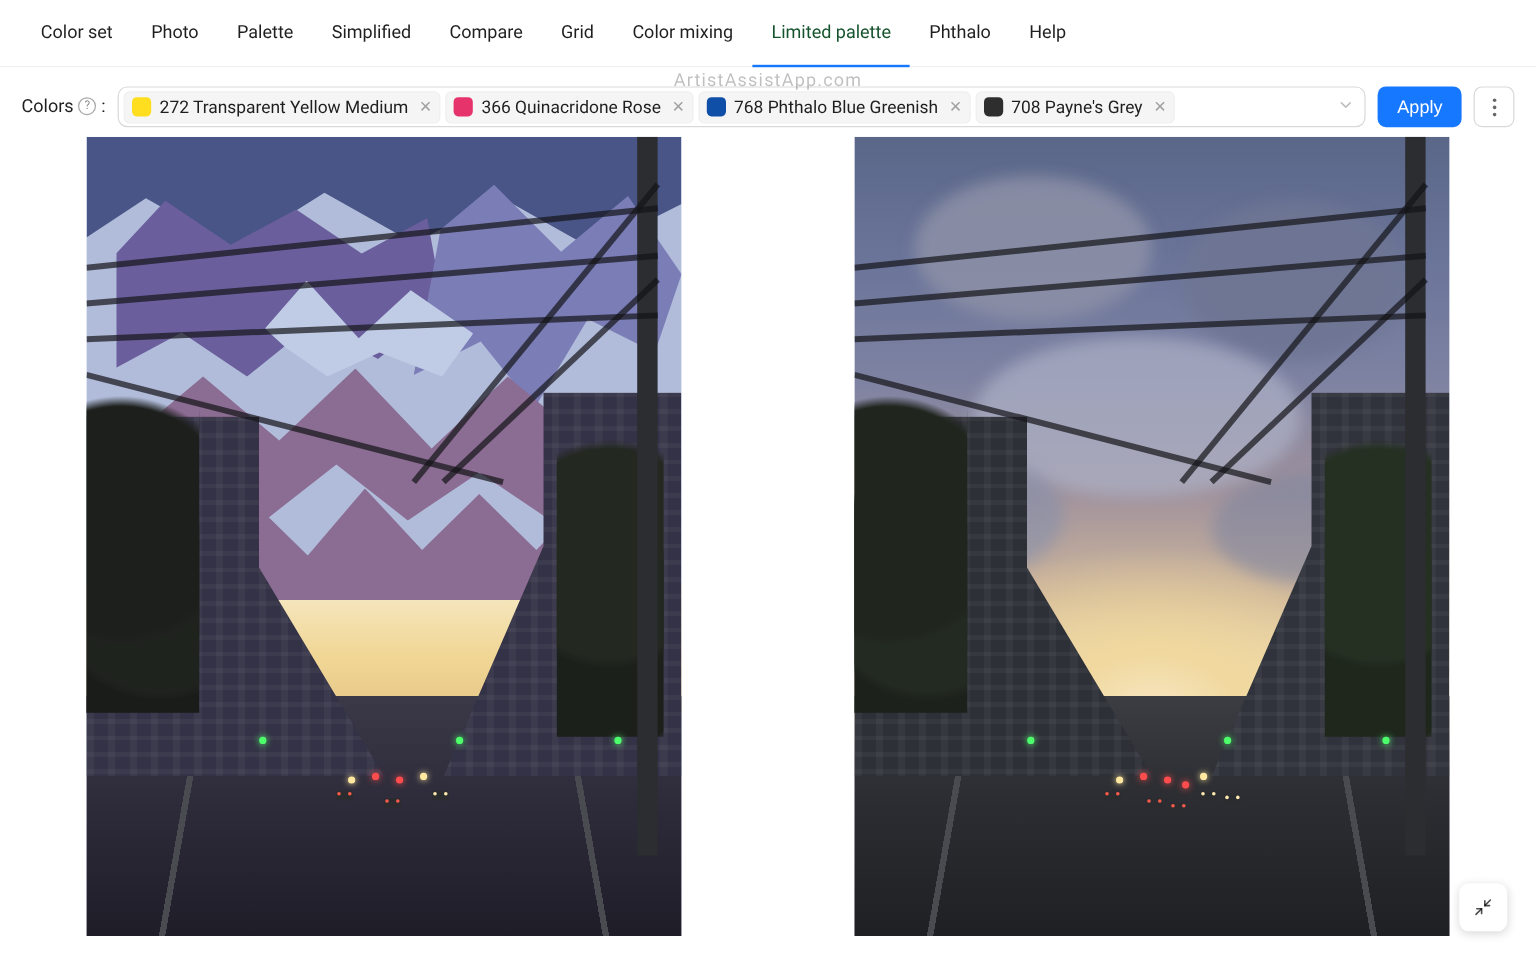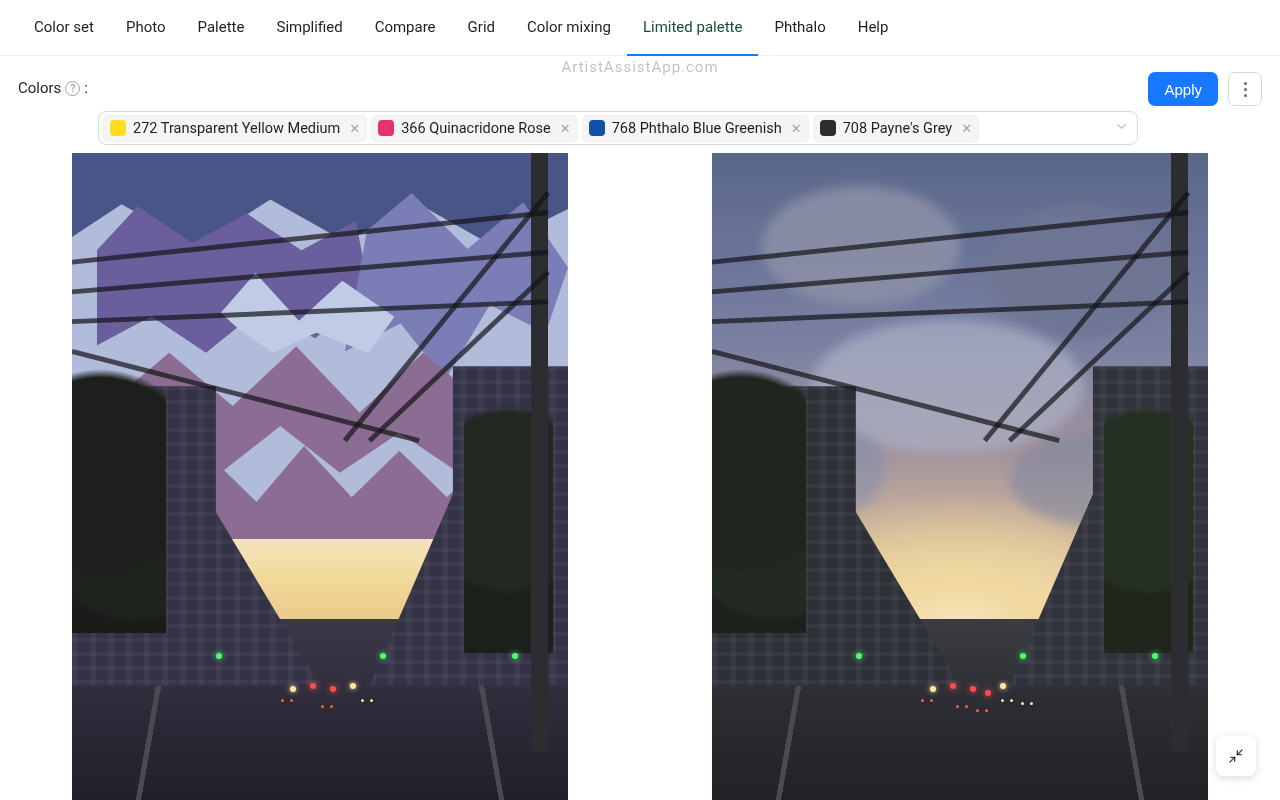--- a/index.html
+++ b/index.html
@@ -72,21 +72,20 @@
       border: 1px solid rgba(0,0,0,0.35);
       border-radius: 50%;
       display: inline-flex;
       align-items: center;
       justify-content: center;
       font-size: 10px;
       color: rgba(0,0,0,0.45);
     }
     .select-wrap {
       flex: 1;
-      margin-top: 39px;
     }
     .select-box {
       min-height: 34px;
       border: 1px solid #d9d9d9;
       border-radius: 8px;
       padding: 2px 28px 2px 4px;
       display: flex;
       flex-wrap: wrap;
       gap: 4px;
       align-items: center;

